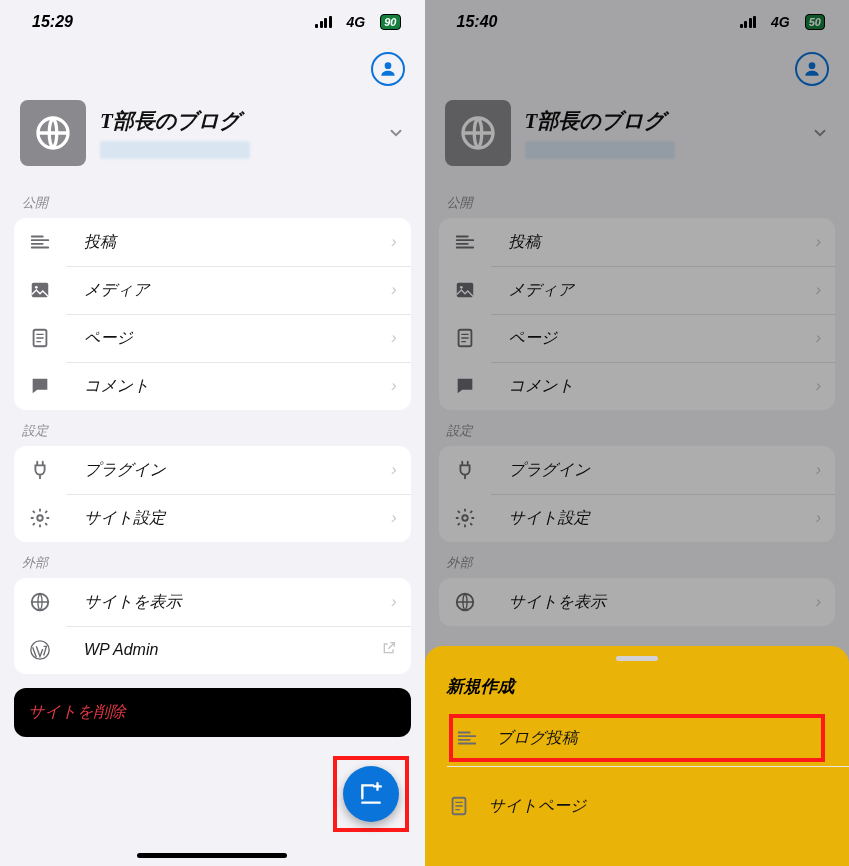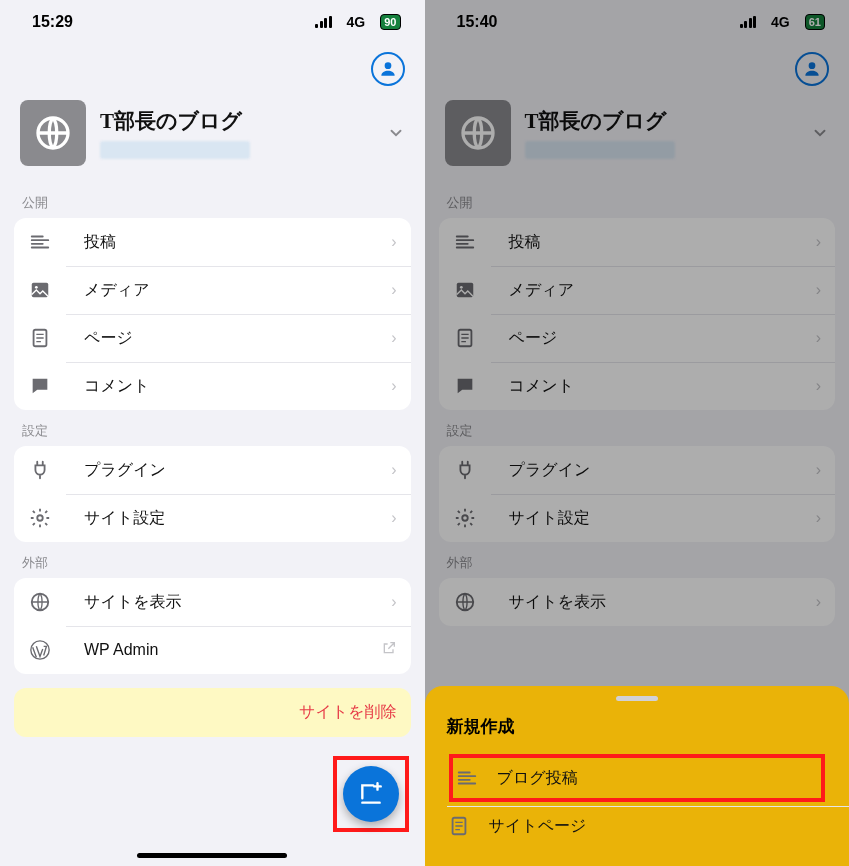--- a/index.html
+++ b/index.html
@@ -9,20 +9,21 @@
     width: 849px;
     height: 866px;
     display: flex;
   }
   .phone {
     width: 424.5px;
     height: 866px;
     background: #f2f2f7;
     position: relative;
     overflow: hidden;
+    font-style: italic;
   }
   .phone.dimmed::before {
     content: "";
     position: absolute;
     inset: 0;
     background: rgba(0,0,0,0.32);
     z-index: 5;
   }
   .status-bar {
     height: 44px;
@@ -112,24 +113,24 @@
     position:absolute;
     top:0; left:52px; right:0;
     height:1px;
     background:#e5e5ea;
   }
   .row .icon-slot { width: 24px; height: 24px; display:flex;align-items:center;justify-content:center; color:#6b6b70;}
   .row .label { flex: 1; }
   .row .trail { color: #c4c4c8; }
 
   .delete-card {
-    background:#fef9c3;
+    background:#000000;
     border-radius:12px;
     margin: 14px 14px 0;
-    text-align:right;
+    text-align:left;
     padding: 14px;
     color:#e63946;
     font-size:16px;
   }
 
   .fab-wrap {
     position:absolute;
     bottom: 34px;
     right: 16px;
     border: 4px solid #ff1a1a;
@@ -161,21 +162,21 @@
   }
   .sheet-grab {
     width:42px;height:5px;background:#d1d1d6;border-radius:3px;
     margin:0 auto 14px;
   }
   .sheet-title {
     font-size:17px; font-weight:700; padding: 0 22px 12px;
   }
   .sheet-row {
     display:flex;align-items:center;gap:18px;
-    padding: 8px 22px;
+    padding: 28px 22px;
     font-size:16px;color:#111;
     position:relative;
   }
   .sheet-row.highlight {
     outline:4px solid #ff1a1a;
     outline-offset:-8px;
     margin: 0 20px;
     padding: 16px 10px;
     border-radius:2px;
   }
@@ -336,21 +337,21 @@
   <div class="status-bar">
     <span>15:40</span>
     <span class="status-right">
       <span class="signal-bars">
           <span></span>
           <span></span>
           <span></span>
           <span></span>
         </span>
       <span>4G</span>
-      <span class="battery-box">61</span>
+      <span class="battery-box">50</span>
     </span>
   </div>
 
   <div class="top-actions">
     <div class="avatar-btn">
       <svg width="20" height="20" viewBox="0 0 24 24">
           <circle cx="12" cy="8" r="4" fill="#0a74da"></circle>
           <path d="M4 20c0-4 4-6 8-6s8 2 8 6" fill="#0a74da"></path>
         </svg>
     </div>

